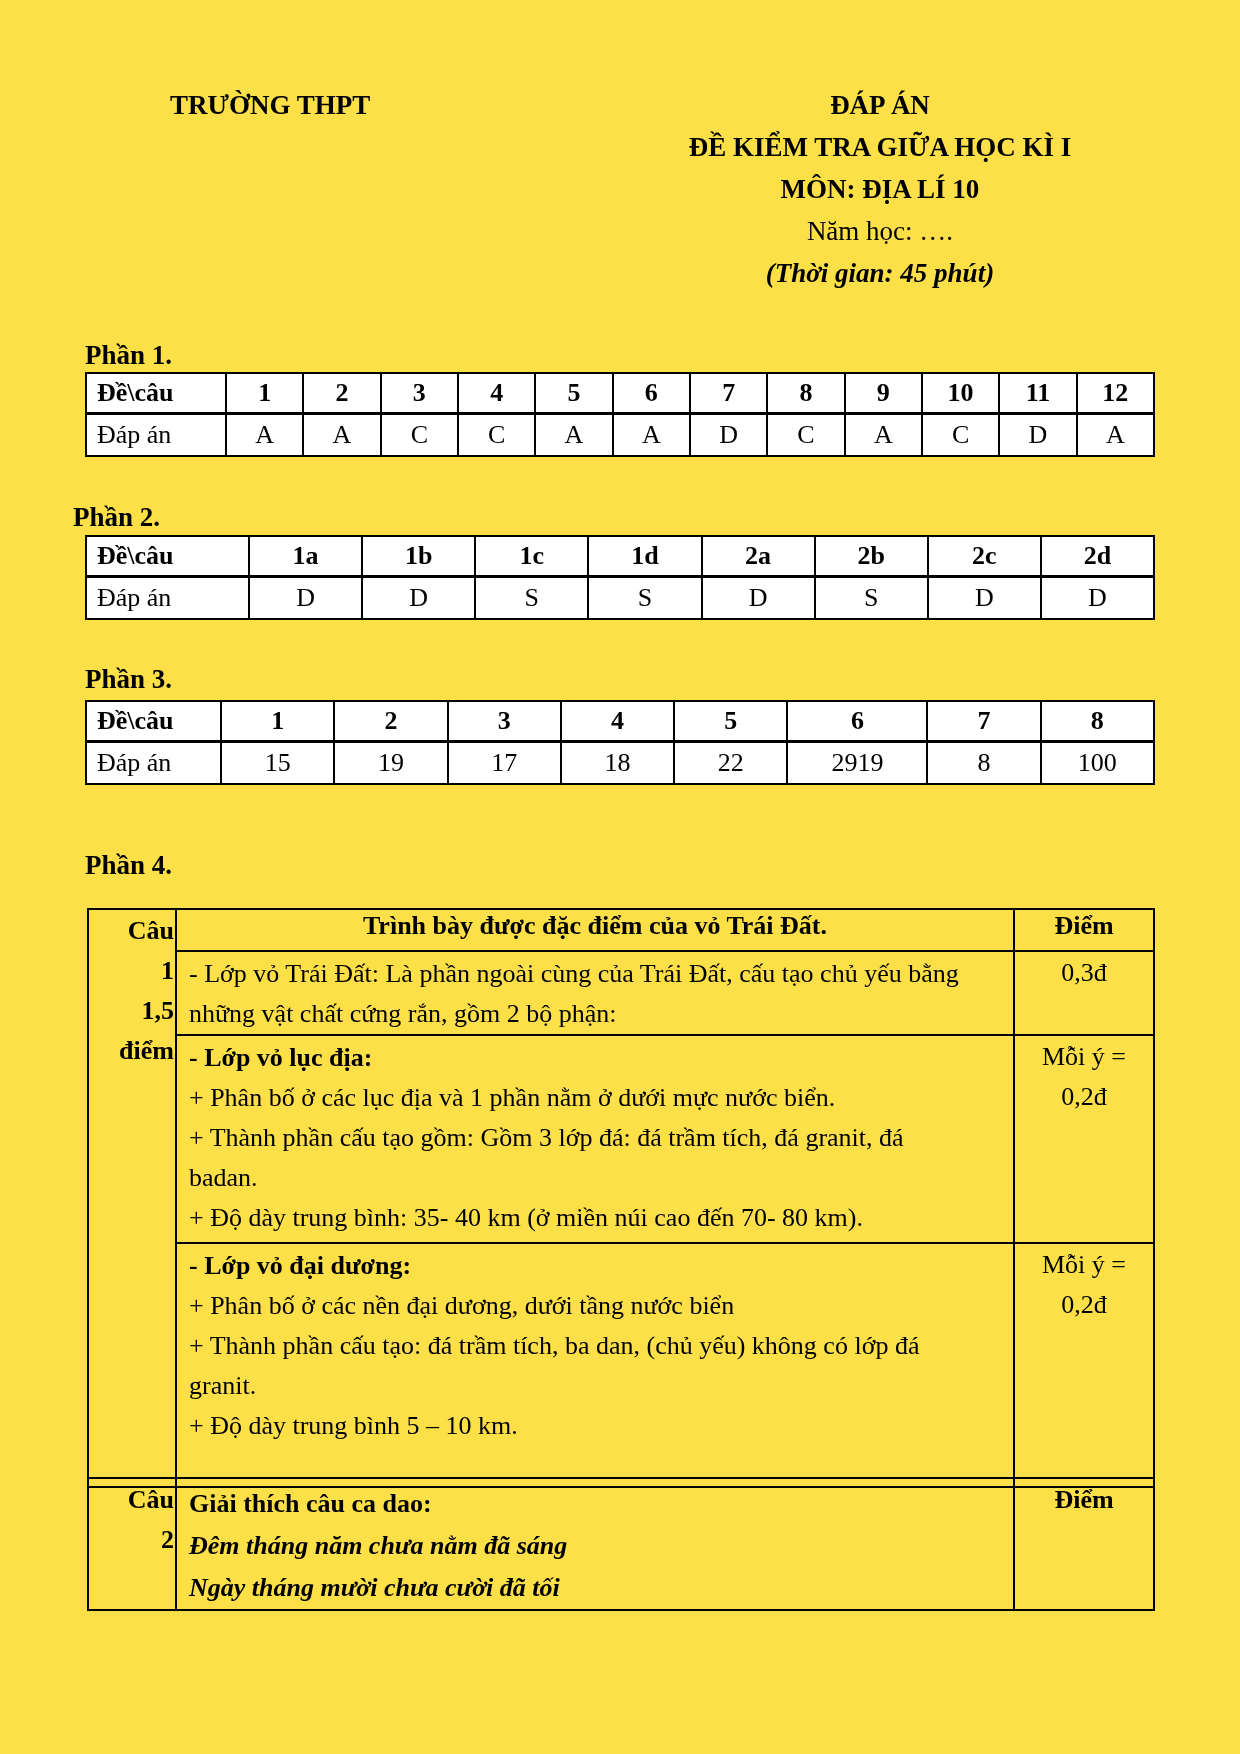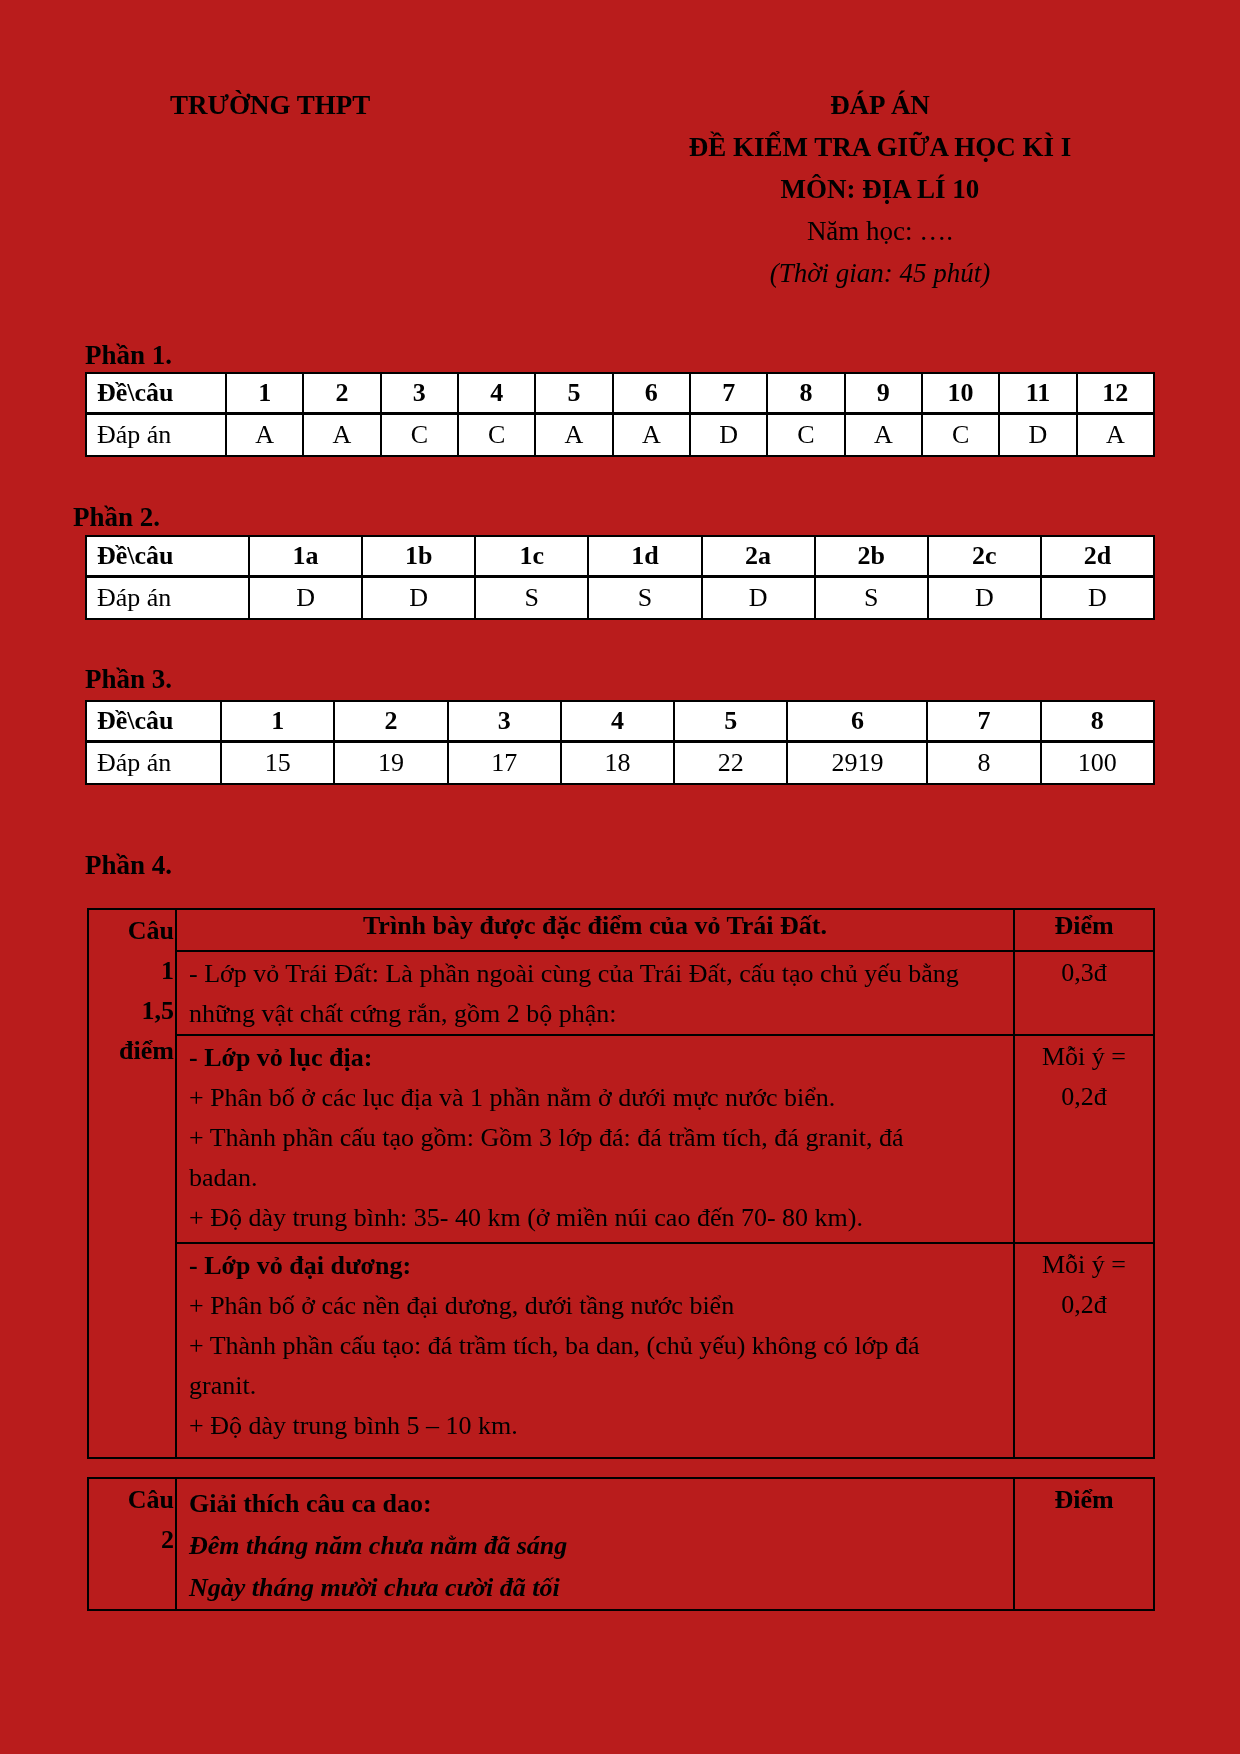--- a/index.html
+++ b/index.html
@@ -1,22 +1,22 @@
 <!DOCTYPE html>
 <html><head>
 <meta charset="utf-8">
 <style>
   html,body{margin:0;padding:0;background:#ffffff;}
   body{font-family:"Liberation Serif","DejaVu Serif",serif;color:#000;}
-  .page{position:relative;width:1240px;height:1754px;background:#b91c1c;overflow:hidden;}
+  .page{position:relative;width:1240px;height:1754px;background:#fde047;overflow:hidden;}
   .abs{position:absolute;}
   .school{left:170px;top:84px;font-size:27px;font-weight:bold;line-height:42px;}
   .hdr{left:560px;top:84px;width:640px;text-align:center;line-height:42px;font-size:27px;}
   .hdr .b{font-weight:bold;}
-  .hdr .bi{font-weight:normal;font-style:italic;}
+  .hdr .bi{font-weight:bold;font-style:italic;}
   .part-heading{font-size:27px;font-weight:bold;}
   table.grid{border-collapse:collapse;table-layout:fixed;background:#fff;}
   table.grid td{border:2px solid #000;font-size:26px;overflow:hidden;}
   td.corner{font-weight:bold;text-align:left;padding-left:10px;}
   td.qhead{font-weight:bold;text-align:center;}
   td.alabel{text-align:left;padding-left:10px;}
   td.acell{text-align:center;}
   tr.hrow{height:40px;}
   tr.arow{height:43px;}
   tr.arow td{border-top-width:3px;}
@@ -184,21 +184,21 @@
         <div>+ Phân bố ở các lục địa và 1 phần nằm ở dưới mực nước biển.</div>
         <div>+ Thành phần cấu tạo gồm: Gồm 3 lớp đá: đá trầm tích, đá granit, đá</div>
         <div>badan.</div>
         <div>+ Độ dày trung bình: 35- 40 km (ở miền núi cao đến 70- 80 km).</div>
       </td>
       <td class="score-cell">
         <div>Mỗi ý =</div>
         <div>0,2đ</div>
       </td>
     </tr>
-    <tr style="height:215px;margin-left:17px;">
+    <tr style="height:244px;margin-left:17px;">
       <td class="body-cell">
         <div class="vtitle">- Lớp vỏ đại dương:</div>
         <div>+ Phân bố ở các nền đại dương, dưới tầng nước biển</div>
         <div>+ Thành phần cấu tạo: đá trầm tích, ba dan, (chủ yếu) không có lớp đá</div>
         <div>granit.</div>
         <div>+ Độ dày trung bình 5 – 10 km.</div>
       </td>
       <td class="score-cell">
         <div>Mỗi ý =</div>
         <div>0,2đ</div>

